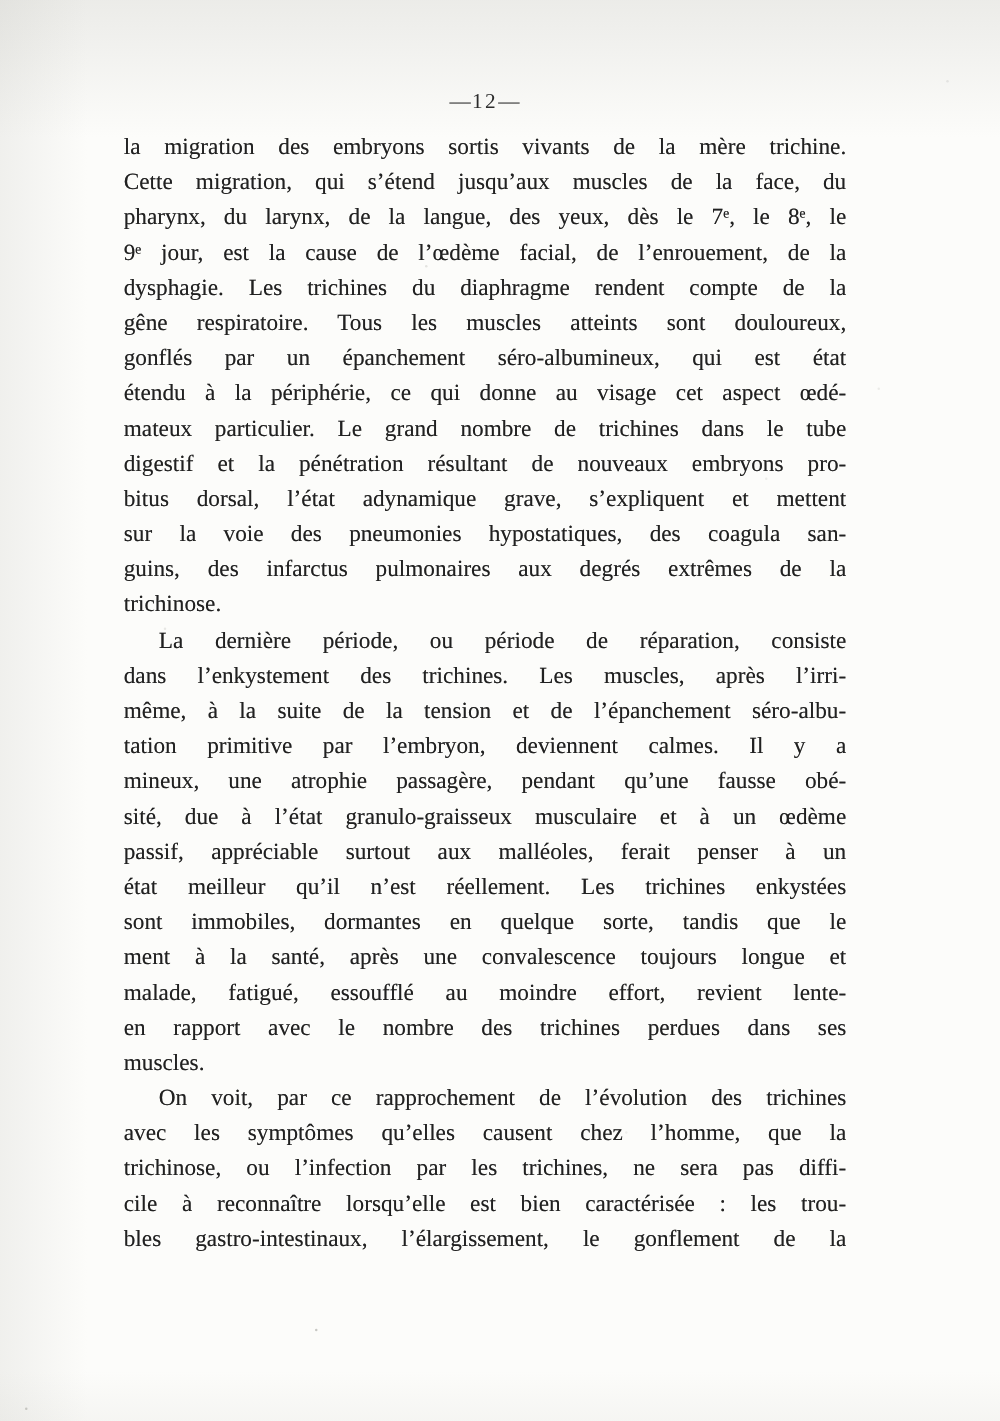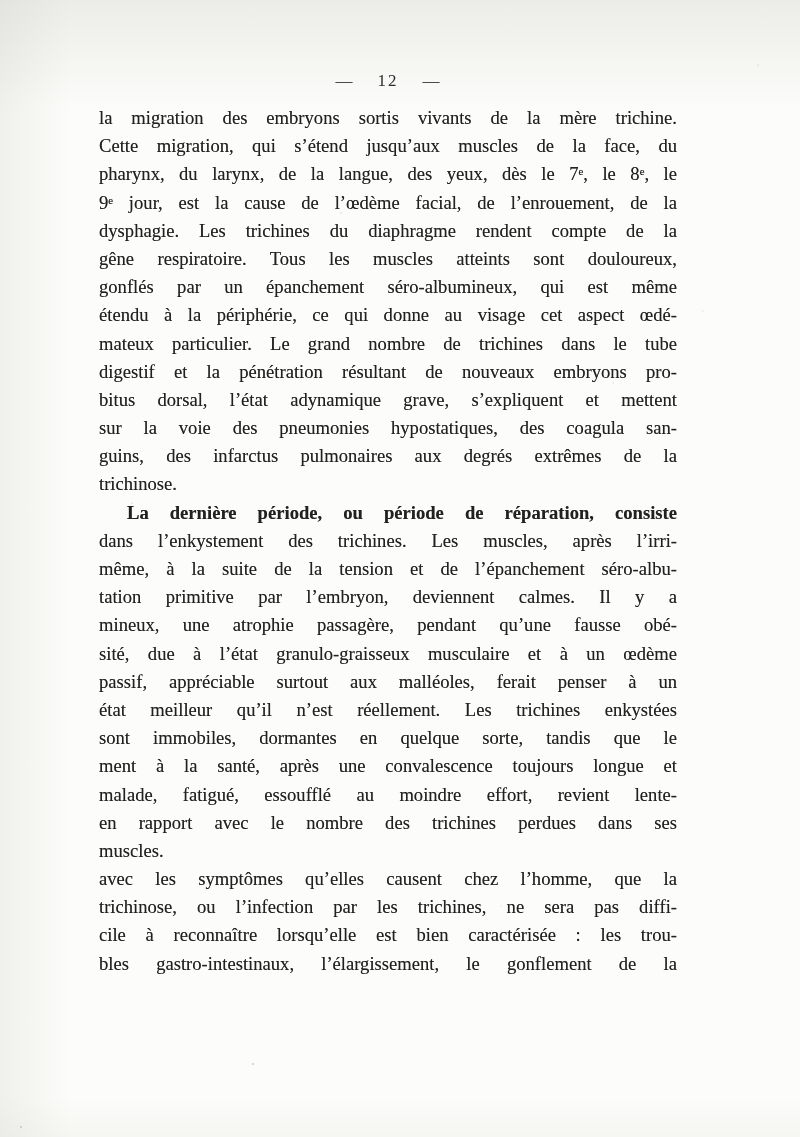--- a/index.html
+++ b/index.html
@@ -52,42 +52,42 @@
 
   
   .running-head {
     position: absolute;
     top: 71px; left: -12px; width: 100%;
     text-align: center;
     font-size: 17px;
     color: #2b2b2b;
     letter-spacing: 1px;
   }
-  .running-head .num { margin: 0 24px; letter-spacing: 2px; text-align: center; }
+  .running-head .num { margin: 0 0; letter-spacing: 2px; text-align: center; }
 
   
   .text-block {
     position: absolute;
     left: 99px;
     top: 104px;
     width: 578px;
     font-size: 18.6px;
     line-height: 28.2px;
     text-shadow: 0 0 0.5px rgba(20,20,20,0.45);
   }
   .para { margin: 0; padding: 0; }
   .line {
     height: 28.2px;
     overflow: hidden;
     text-align: justify;
     text-align-last: justify;
     white-space: normal;
   }
   .line.para-end { text-align-last: left; }
-  .line.indent  { text-indent: 28px; font-weight: bold; }
+  .line.indent  { text-indent: 28px; }
 </style>
 </head>
 <body>
 
 <div class="scan-page">
 
   <div class="shade-top"></div>
   <div class="shade-left"></div>
   <div class="shade-bottom"></div>
   <div class="speck"></div>
@@ -98,21 +98,21 @@
 
   <div class="text-block">
 
     <div class="para">
       <div class="line">la migration des embryons sortis vivants de la mère trichine.</div>
       <div class="line">Cette migration, qui s’étend jusqu’aux muscles de la face, du</div>
       <div class="line">pharynx, du larynx, de la langue, des yeux, dès le 7ᵉ, le 8ᵉ, le</div>
       <div class="line">9ᵉ jour, est la cause de l’œdème facial, de l’enrouement, de la</div>
       <div class="line">dysphagie. Les trichines du diaphragme rendent compte de la</div>
       <div class="line">gêne respiratoire. Tous les muscles atteints sont douloureux,</div>
-      <div class="line">gonflés par un épanchement séro-albumineux, qui est même</div>
+      <div class="line">gonflés par un épanchement séro-albumineux, qui est état</div>
       <div class="line">étendu à la périphérie, ce qui donne au visage cet aspect œdé-</div>
       <div class="line">mateux particulier. Le grand nombre de trichines dans le tube</div>
       <div class="line">digestif et la pénétration résultant de nouveaux embryons pro-</div>
       <div class="line">bitus dorsal, l’état adynamique grave, s’expliquent et mettent</div>
       <div class="line">sur la voie des pneumonies hypostatiques, des coagula san-</div>
       <div class="line">guins, des infarctus pulmonaires aux degrés extrêmes de la</div>
       <div class="line para-end">trichinose.</div>
     </div>
 
     <div class="para">
@@ -125,20 +125,21 @@
       <div class="line">passif, appréciable surtout aux malléoles, ferait penser à un</div>
       <div class="line">état meilleur qu’il n’est réellement. Les trichines enkystées</div>
       <div class="line">sont immobiles, dormantes en quelque sorte, tandis que le</div>
       <div class="line">ment à la santé, après une convalescence toujours longue et</div>
       <div class="line">malade, fatigué, essoufflé au moindre effort, revient lente-</div>
       <div class="line">en rapport avec le nombre des trichines perdues dans ses</div>
       <div class="line para-end">muscles.</div>
     </div>
 
     <div class="para">
+      <div class="line indent">On voit, par ce rapprochement de l’évolution des trichines</div>
       <div class="line">avec les symptômes qu’elles causent chez l’homme, que la</div>
       <div class="line">trichinose, ou l’infection par les trichines, ne sera pas diffi-</div>
       <div class="line">cile à reconnaître lorsqu’elle est bien caractérisée : les trou-</div>
       <div class="line">bles gastro-intestinaux, l’élargissement, le gonflement de la</div>
     </div>
 
   </div>
 </div>
 
 </body></html>

